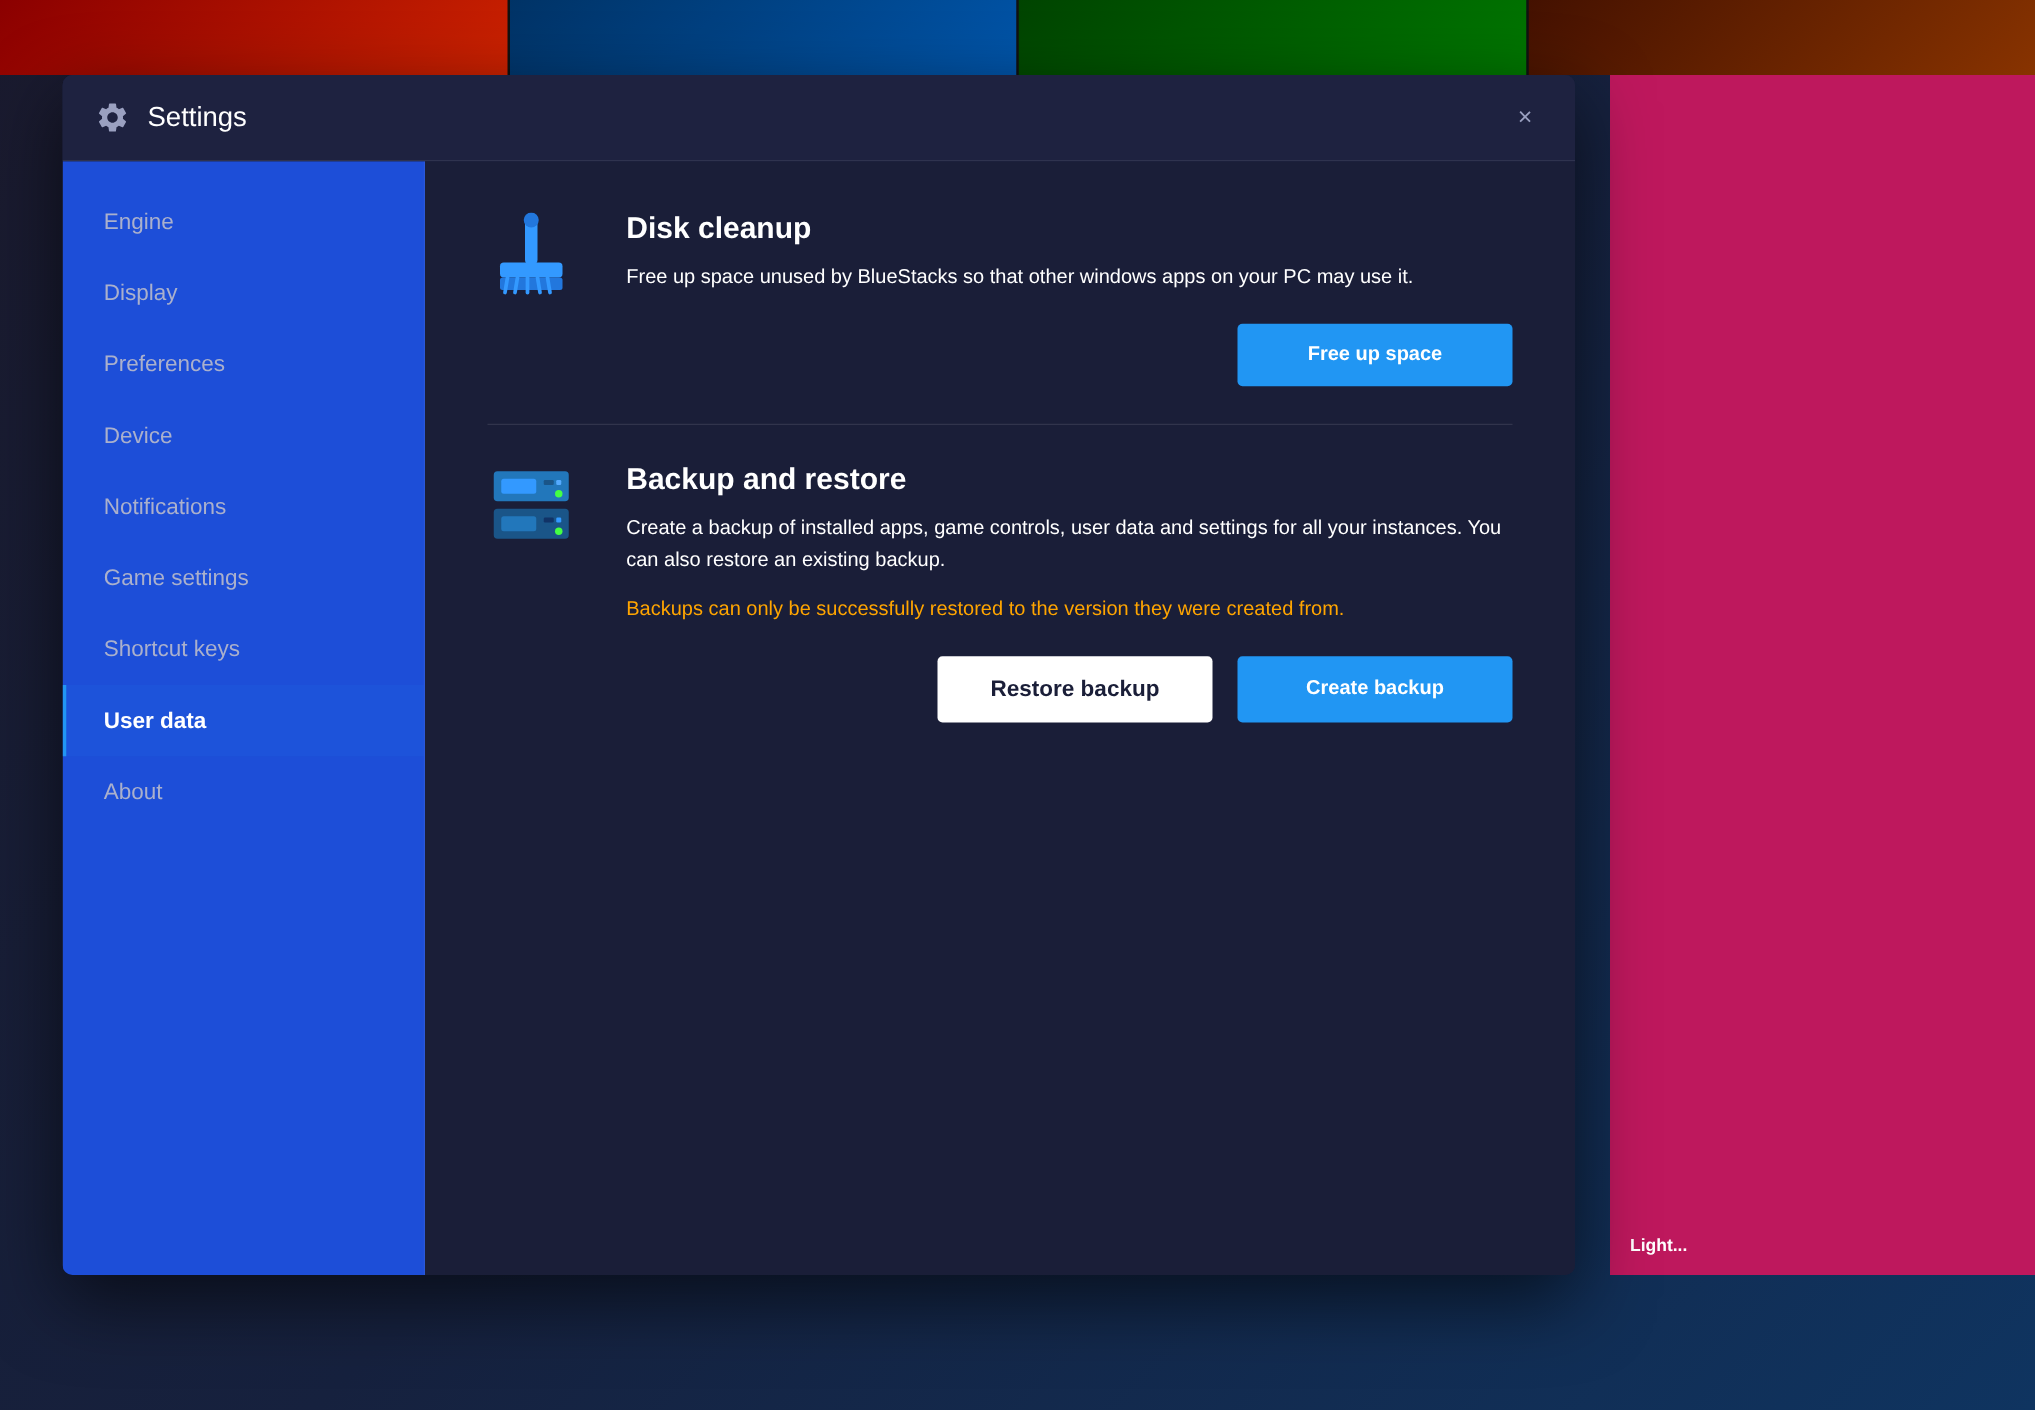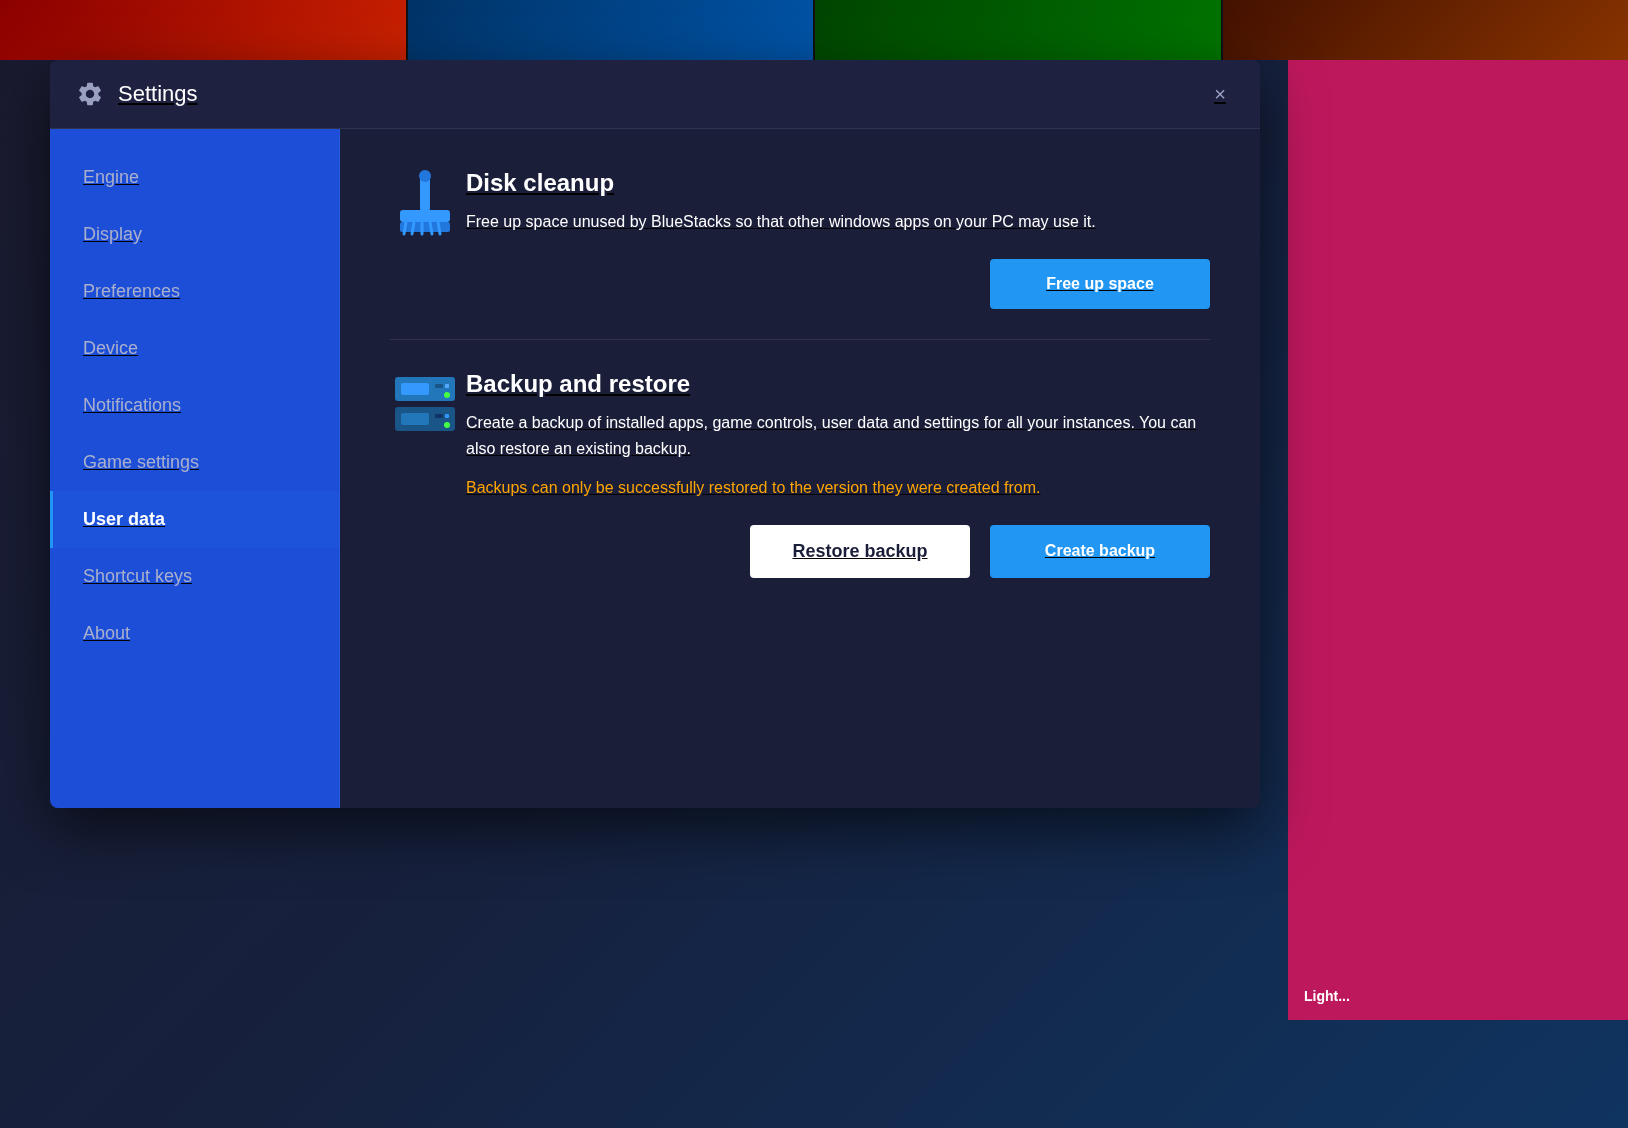--- a/index.html
+++ b/index.html
@@ -38,28 +38,27 @@
     .bg-thumb:nth-child(1) { background: linear-gradient(135deg, #8B0000, #cc2200); }
     .bg-thumb:nth-child(2) { background: linear-gradient(135deg, #003366, #0055aa); }
     .bg-thumb:nth-child(3) { background: linear-gradient(135deg, #004400, #007700); }
     .bg-thumb:nth-child(4) { background: linear-gradient(135deg, #441100, #883300); }
 
     .dialog {
       position: absolute;
       top: 60px;
       left: 50px;
       width: 1210px;
-      height: 748px;
+      height: 960px;
       background: #1e2240;
       border-radius: 8px;
       display: flex;
       flex-direction: column;
       overflow: hidden;
       box-shadow: 0 20px 60px rgba(0,0,0,0.6);
-      text-decoration: underline;
     }
 
     
     .title-bar {
       display: flex;
       align-items: center;
       justify-content: space-between;
       padding: 18px 24px;
       background: #1e2240;
       border-bottom: 1px solid rgba(255,255,255,0.08);
@@ -143,21 +142,21 @@
     }
 
     
     .section {
       margin-bottom: 10px;
     }
 
     .section-header {
       display: flex;
       align-items: flex-start;
-      gap: 6px;
+      gap: 41px;
       margin-bottom: 20px;
     }
 
     .section-icon {
       width: 70px;
       height: 70px;
       flex-shrink: 0;
       display: flex;
       align-items: center;
       justify-content: center;
@@ -310,22 +309,22 @@
 
   <div class="dialog-body">
 
     <div class="sidebar">
       <div class="sidebar-item">Engine</div>
       <div class="sidebar-item">Display</div>
       <div class="sidebar-item">Preferences</div>
       <div class="sidebar-item">Device</div>
       <div class="sidebar-item">Notifications</div>
       <div class="sidebar-item">Game settings</div>
+      <div class="sidebar-item">Shortcut keys</div>
       <div class="sidebar-item active">User data</div>
-      <div class="sidebar-item">Shortcut keys</div>
       <div class="sidebar-item">About</div>
     </div>
 
     <div class="main-content">
 
       <div class="section">
         <div class="section-header">
           <div class="section-icon disk-icon">
 
             <svg viewBox="0 0 62 68" xmlns="http://www.w3.org/2000/svg">

